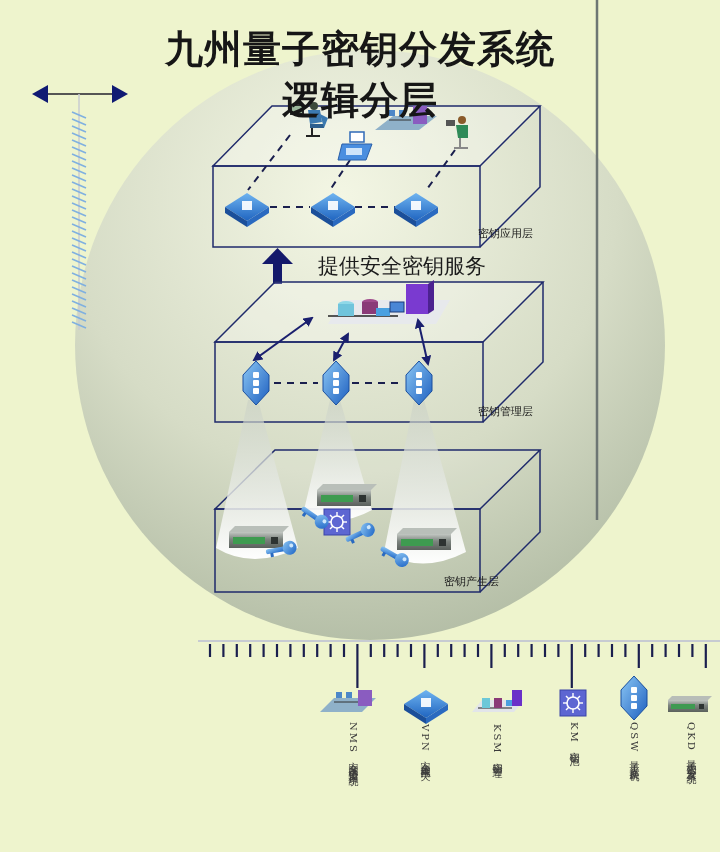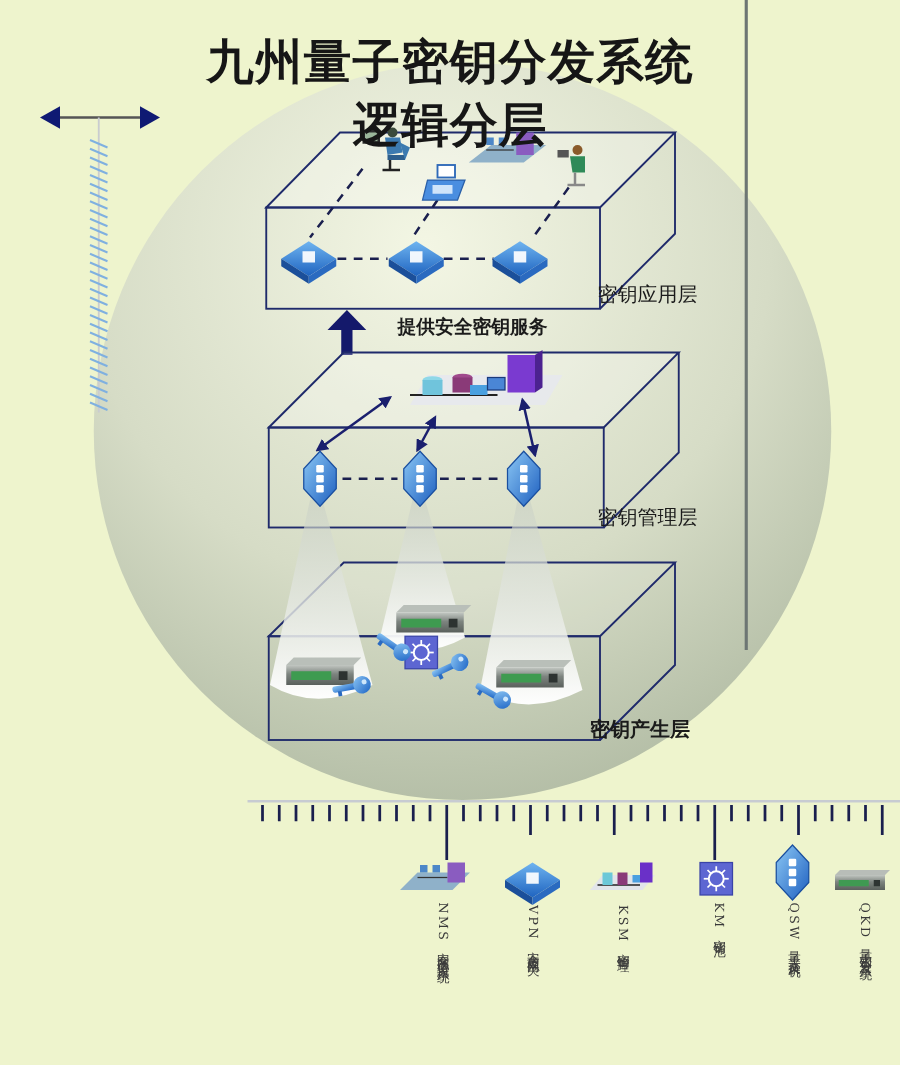--- a/index.html
+++ b/index.html
@@ -10,25 +10,25 @@
     position: relative;
   }
   #stage { position: absolute; left: 0; top: 0; width: 720px; height: 852px; }
   .title {
     position: absolute; left: 150px; top: 24px; width: 420px;
     text-align: center; font-size: 38px; font-weight: bold; color: #161616;
     letter-spacing: 1px;
     font-family: "DejaVu Sans", sans-serif;
   }
   .layer-label {
-    position: absolute; font-size: 16px; color: #1b1b1b;
+    position: absolute; font-size: 11px; color: #1b1b1b;
     font-family: "DejaVu Sans", sans-serif;
   }
   .service-label {
-    position: absolute; left: 318px; top: 252px; font-size: 15px; color: #1b1b1b; font-weight: bold;
+    position: absolute; left: 318px; top: 252px; font-size: 21px; color: #1b1b1b;
   }
   .legend-label {
     position: absolute; writing-mode: vertical-rl; font-size: 10px; color: #3a3a3a;
     font-family: "DejaVu Serif", serif; letter-spacing: 2px;
   }
 </style>
 </head>
 <body>
 
 <svg id="stage" width="720" height="852" viewBox="0 0 720 852">
@@ -360,20 +360,20 @@
       <circle cx="26" cy="-2" r="2" fill="#cde6fb"></circle>
       <rect x="4" y="2" width="3" height="4" fill="#2a6ac0"></rect>
     </g>
   </defs>
 </svg>
 
 <div class="title">九州量子密钥分发系统逻辑分层</div>
 <div class="layer-label" style="left:478px; top:226px;">密钥应用层</div>
 <div class="service-label">提供安全密钥服务</div>
 <div class="layer-label" style="left:478px; top:404px;">密钥管理层</div>
-<div class="layer-label" style="left:472px; top:574px;font-weight:bold;">密钥产生层</div>
+<div class="layer-label" style="left:444px; top:574px;">密钥产生层</div>
 
 <div class="legend-label" style="left:346px; top:722px;">NMS安全网络监控系统</div>
 <div class="legend-label" style="left:418px; top:724px;">VPN安全虚拟网关</div>
 <div class="legend-label" style="left:490px; top:724px;">KSM密钥管理</div>
 <div class="legend-label" style="left:567px; top:722px;">KM密钥池</div>
 <div class="legend-label" style="left:627px; top:722px;">QSW量子光交换机</div>
 <div class="legend-label" style="left:684px; top:722px;">QKD量子密钥分发系统</div>
 
 </body></html>

